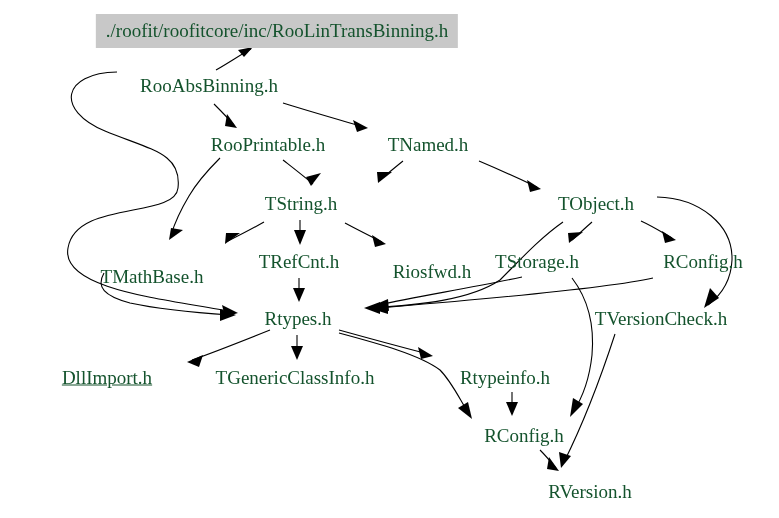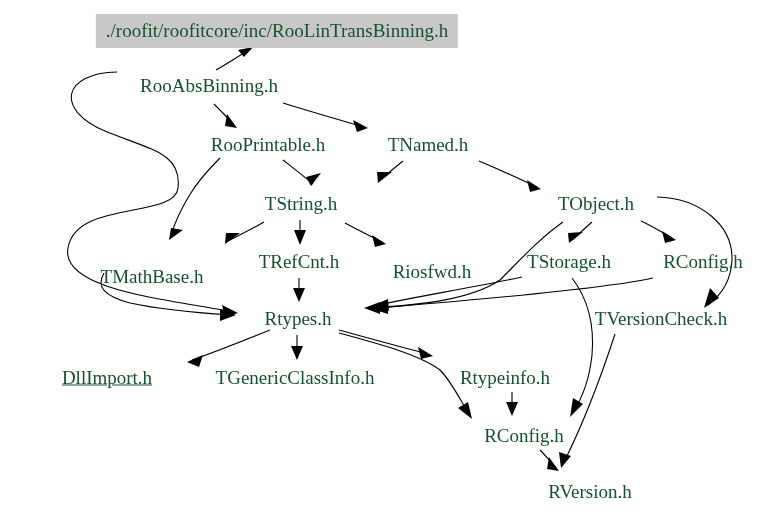--- a/index.html
+++ b/index.html
@@ -113,21 +113,21 @@
   <div id="nodes-layer">
       <div class="node root" style="left: 277px; top: 31px; background: rgb(200, 200, 200);">./roofit/roofitcore/inc/RooLinTransBinning.h</div>
       <div class="node" style="left: 177px; top: 85px; margin-left: 32px;">RooAbsBinning.h</div>
       <div class="node" style="left: 268px; top: 144px;">RooPrintable.h</div>
       <div class="node" style="left: 428px; top: 144px;">TNamed.h</div>
       <div class="node" style="left: 301px; top: 203px; text-align: right;">TString.h</div>
       <div class="node" style="left: 596px; top: 203px;">TObject.h</div>
       <div class="node" style="left: 152px; top: 276px;">TMathBase.h</div>
       <div class="node" style="left: 299px; top: 261px;">TRefCnt.h</div>
       <div class="node" style="left: 432px; top: 247px; margin-top: 24px;">Riosfwd.h</div>
-      <div class="node" style="left: 569px; top: 261px;">TStorage.h</div>
+      <div class="node" style="left: 537px; top: 261px;">TStorage.h</div>
       <div class="node" style="left: 703px; top: 261px;">RConfig.h</div>
       <div class="node" style="left: 298px; top: 318px;">Rtypes.h</div>
       <div class="node" style="left: 661px; top: 318px;">TVersionCheck.h</div>
       <div class="node" style="left: 107px; top: 377px; text-decoration: underline;">DllImport.h</div>
       <div class="node" style="left: 295px; top: 377px;">TGenericClassInfo.h</div>
       <div class="node" style="left: 505px; top: 377px;">Rtypeinfo.h</div>
       <div class="node" style="left: 524px; top: 435px;">RConfig.h</div>
       <div class="node" style="left: 590px; top: 491px;">RVersion.h</div>
     </div>
 

